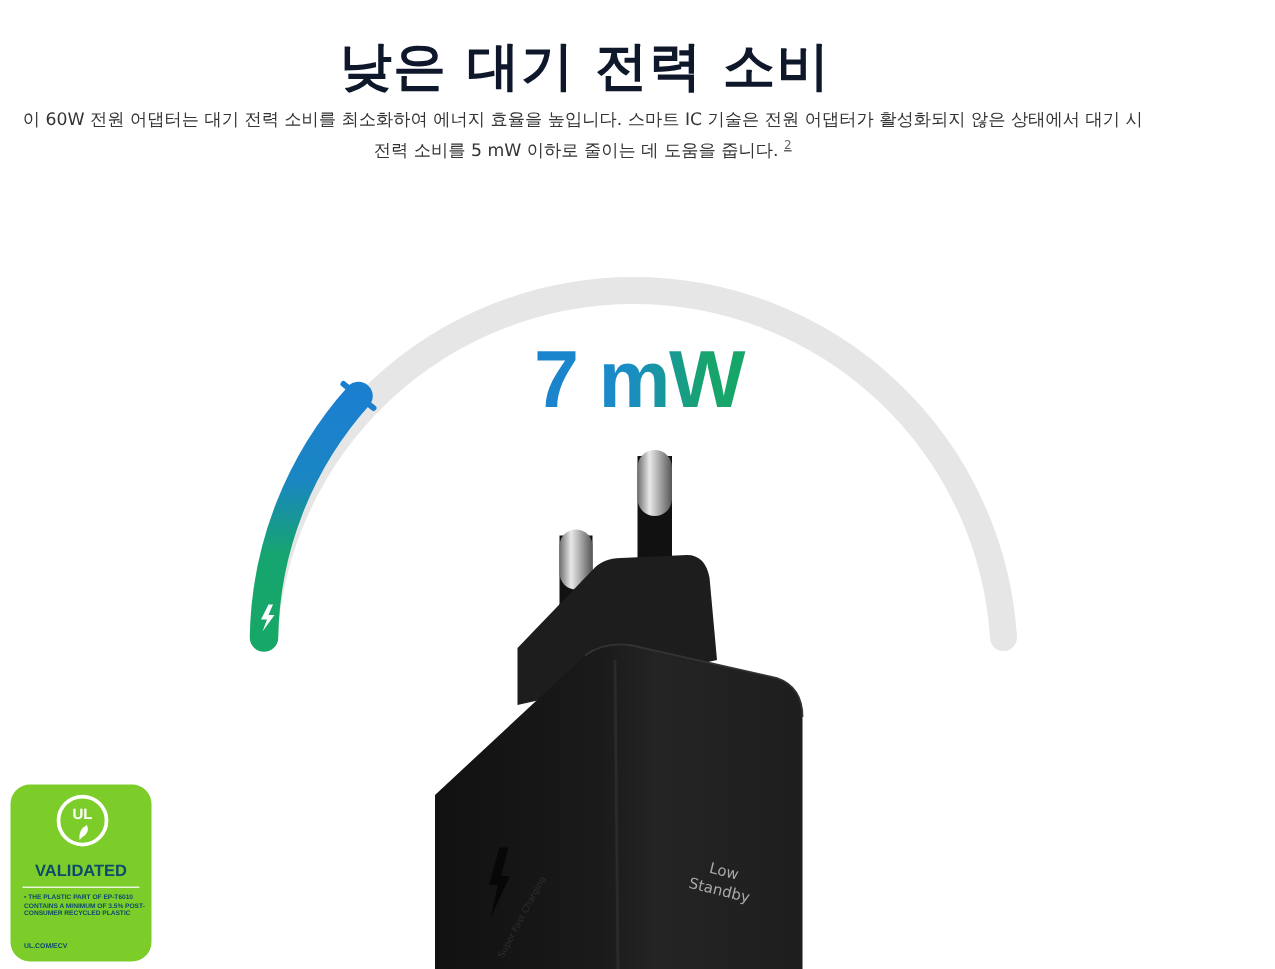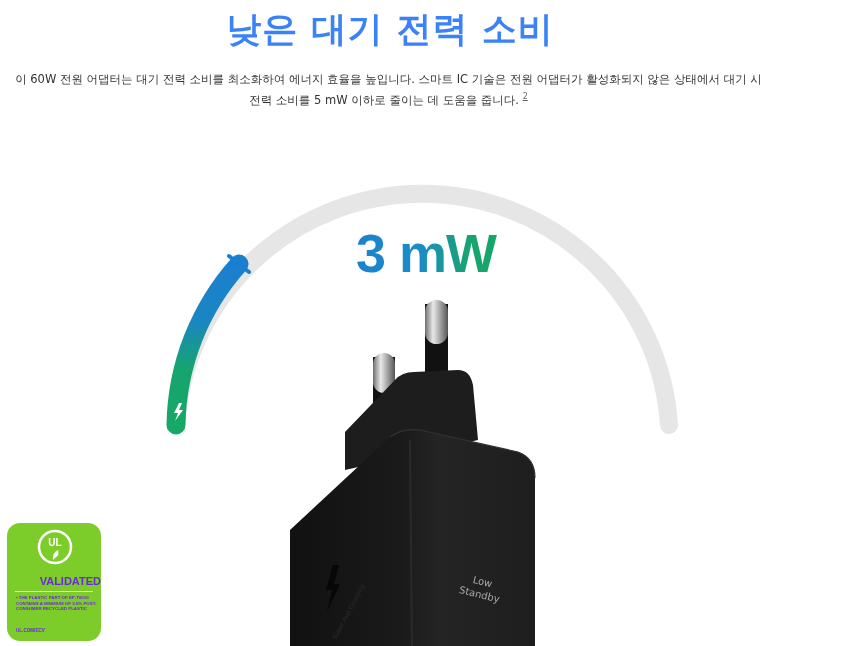--- a/index.html
+++ b/index.html
@@ -1,40 +1,40 @@
 <!DOCTYPE html>
 <html><head>
 <meta charset="utf-8">
 <style>
   * { box-sizing: border-box; margin: 0; padding: 0; }
   html, body { width: 850px; height: 646px; background: #ffffff; overflow: hidden; }
   body { position: relative; font-family: "DejaVu Sans", "Liberation Sans", sans-serif; color: #000; }
   .title {
-    position: absolute; left: 0; top: 6px; width: 780px; text-align: center;
-    font-size: 35px; font-weight: bold; letter-spacing: 1px; color: #3b82f6;
+    position: absolute; left: 0; top: 21px; width: 780px; text-align: center;
+    font-size: 35px; font-weight: bold; letter-spacing: 1px; color: #0f172a;
   }
   .desc {
     position: absolute; left: 0; top: 70px; width: 777px; text-align: center;
     font-size: 11.5px; line-height: 18px; color: #333; padding: 0 8px;
   }
   .desc sup { font-size: 8px; color: #666; text-decoration: underline; vertical-align: 5px; }
   .stage { position: absolute; left: 0; top: 0; width: 850px; height: 646px; }
   .value {
     position: absolute; left: 336px; top: 222px; width: 180px; text-align: center;
     font-family: "Liberation Sans", sans-serif; font-weight: bold; font-size: 54px; letter-spacing: -1px;
     background: linear-gradient(90deg, #1b7fd0 0%, #1a8cc7 45%, #17a46c 75%, #16a866 100%);
     -webkit-background-clip: text; background-clip: text; color: transparent;
   }
   .ul-badge {
     position: absolute; left: 7px; top: 523px; width: 94px; height: 118px;
-    background: #7ccc2a; border-radius: 13px; color: #6d28d9;
+    background: #7ccc2a; border-radius: 13px; color: #0c4a6e;
   }
   .ul-badge .ul-logo { position: absolute; left: 30px; top: 6px; width: 36px; height: 36px; }
   .ul-badge .validated {
-    position: absolute; left: 0; top: 52px; width: 94px; text-align: right;
+    position: absolute; left: 0; top: 52px; width: 94px; text-align: center;
     font-family: "Liberation Sans", sans-serif; font-weight: bold; font-size: 11px;
   }
   .ul-badge .rule { position: absolute; left: 8px; top: 68px; width: 78px; height: 1px; background: rgba(255,255,255,0.8); }
   .ul-badge .fine {
     position: absolute; left: 9px; top: 72px; width: 82px;
     font-family: "Liberation Sans", sans-serif; font-size: 4.4px; line-height: 5.6px; font-weight: bold; text-transform: uppercase;
   }
   .ul-badge .url {
     position: absolute; left: 9px; top: 105px; font-family: "Liberation Sans", sans-serif; font-size: 4.6px; font-weight: bold; text-transform: uppercase;
   }
@@ -100,21 +100,21 @@
 
   <path d="M 345 432 L 395 380 Q 402 372 414 372 L 458 370 Q 470 370 473 385 L 478 440 L 345 470 Z" fill="#1d1d1d"></path>
 
   <path d="M 290 530 L 390 437 Q 402 428 420 430 L 518 452 Q 535 458 535 478 L 535 646 L 290 646 Z" fill="url(#bodyGrad)"></path>
   <path d="M 390 437 Q 402 428 420 430 L 518 452 Q 535 458 535 478" fill="none" stroke="#333" stroke-width="1.2"></path>
   <line x1="410" y1="440" x2="412" y2="646" stroke="#2a2a2a" stroke-width="2"></line>
 
   <path d="M 333 565 L 326 590 L 332 590 L 327 612 L 340 584 L 334 584 L 339 565 Z" fill="#070707"></path>
 </svg>
 
-<div class="value">3 mW</div>
+<div class="value">7 mW</div>
 
 <div class="charger-label">
   <div>Low</div>
   <div>Standby</div>
 </div>
 <div class="brand-mark">Super Fast Charging</div>
 
 <div class="ul-badge">
   <svg class="ul-logo" viewBox="0 0 36 36">
     <circle cx="18" cy="18" r="16" fill="none" stroke="#fff" stroke-width="2.5"></circle>

